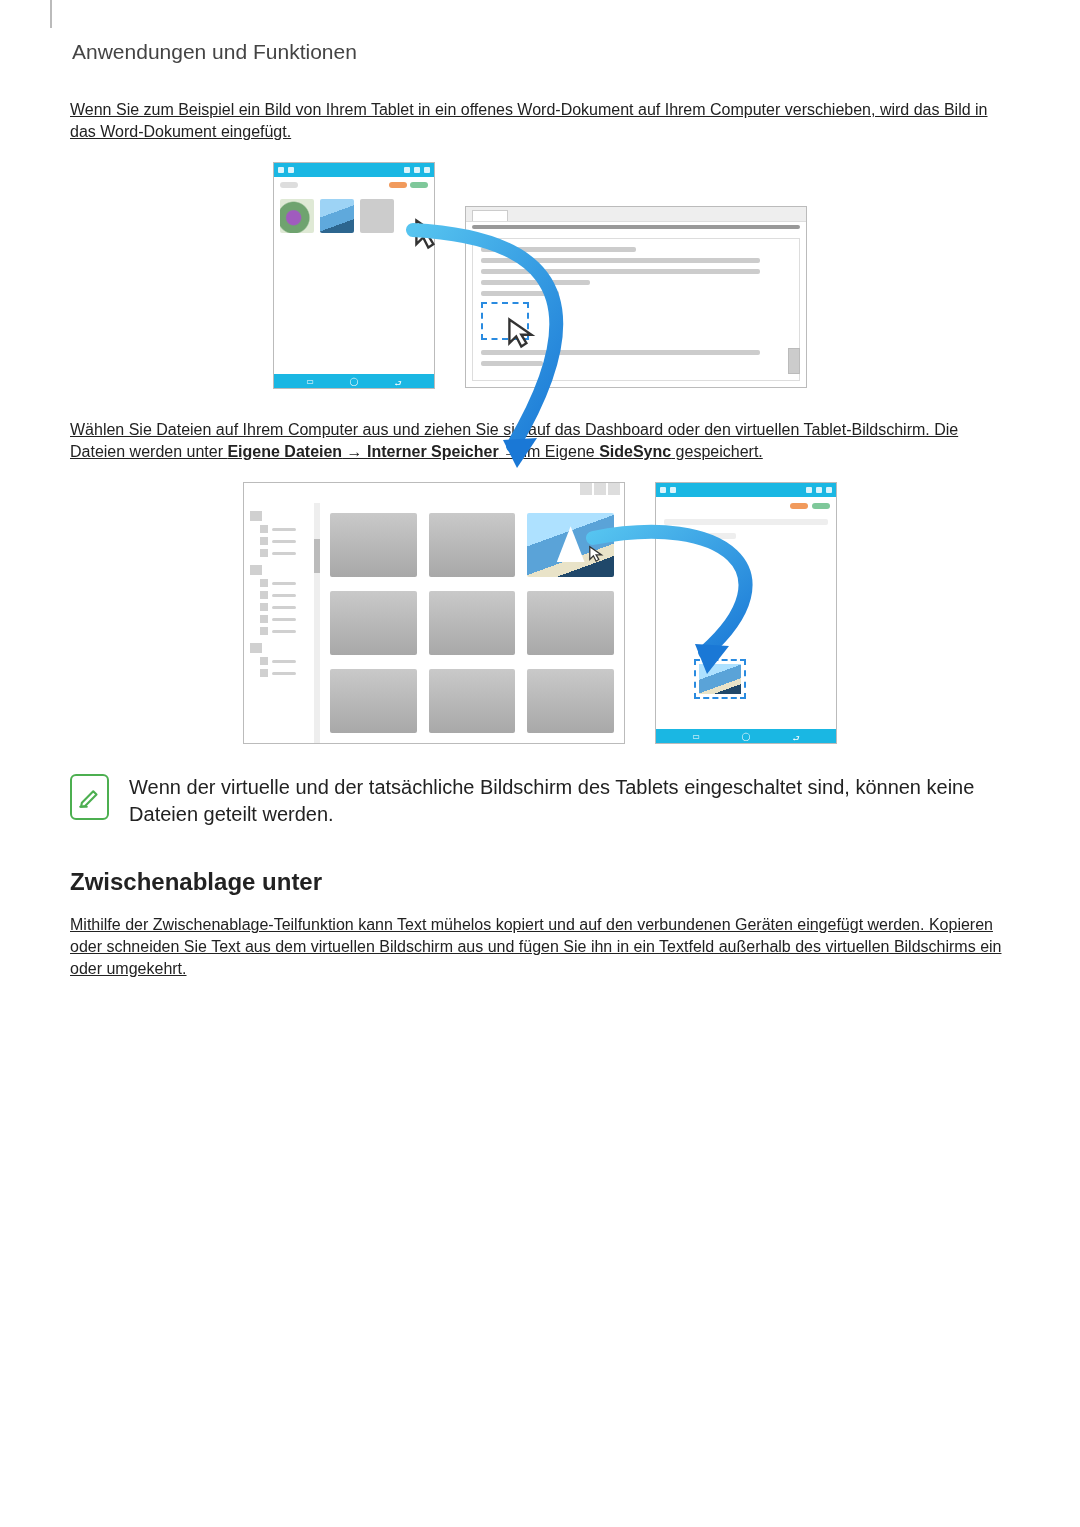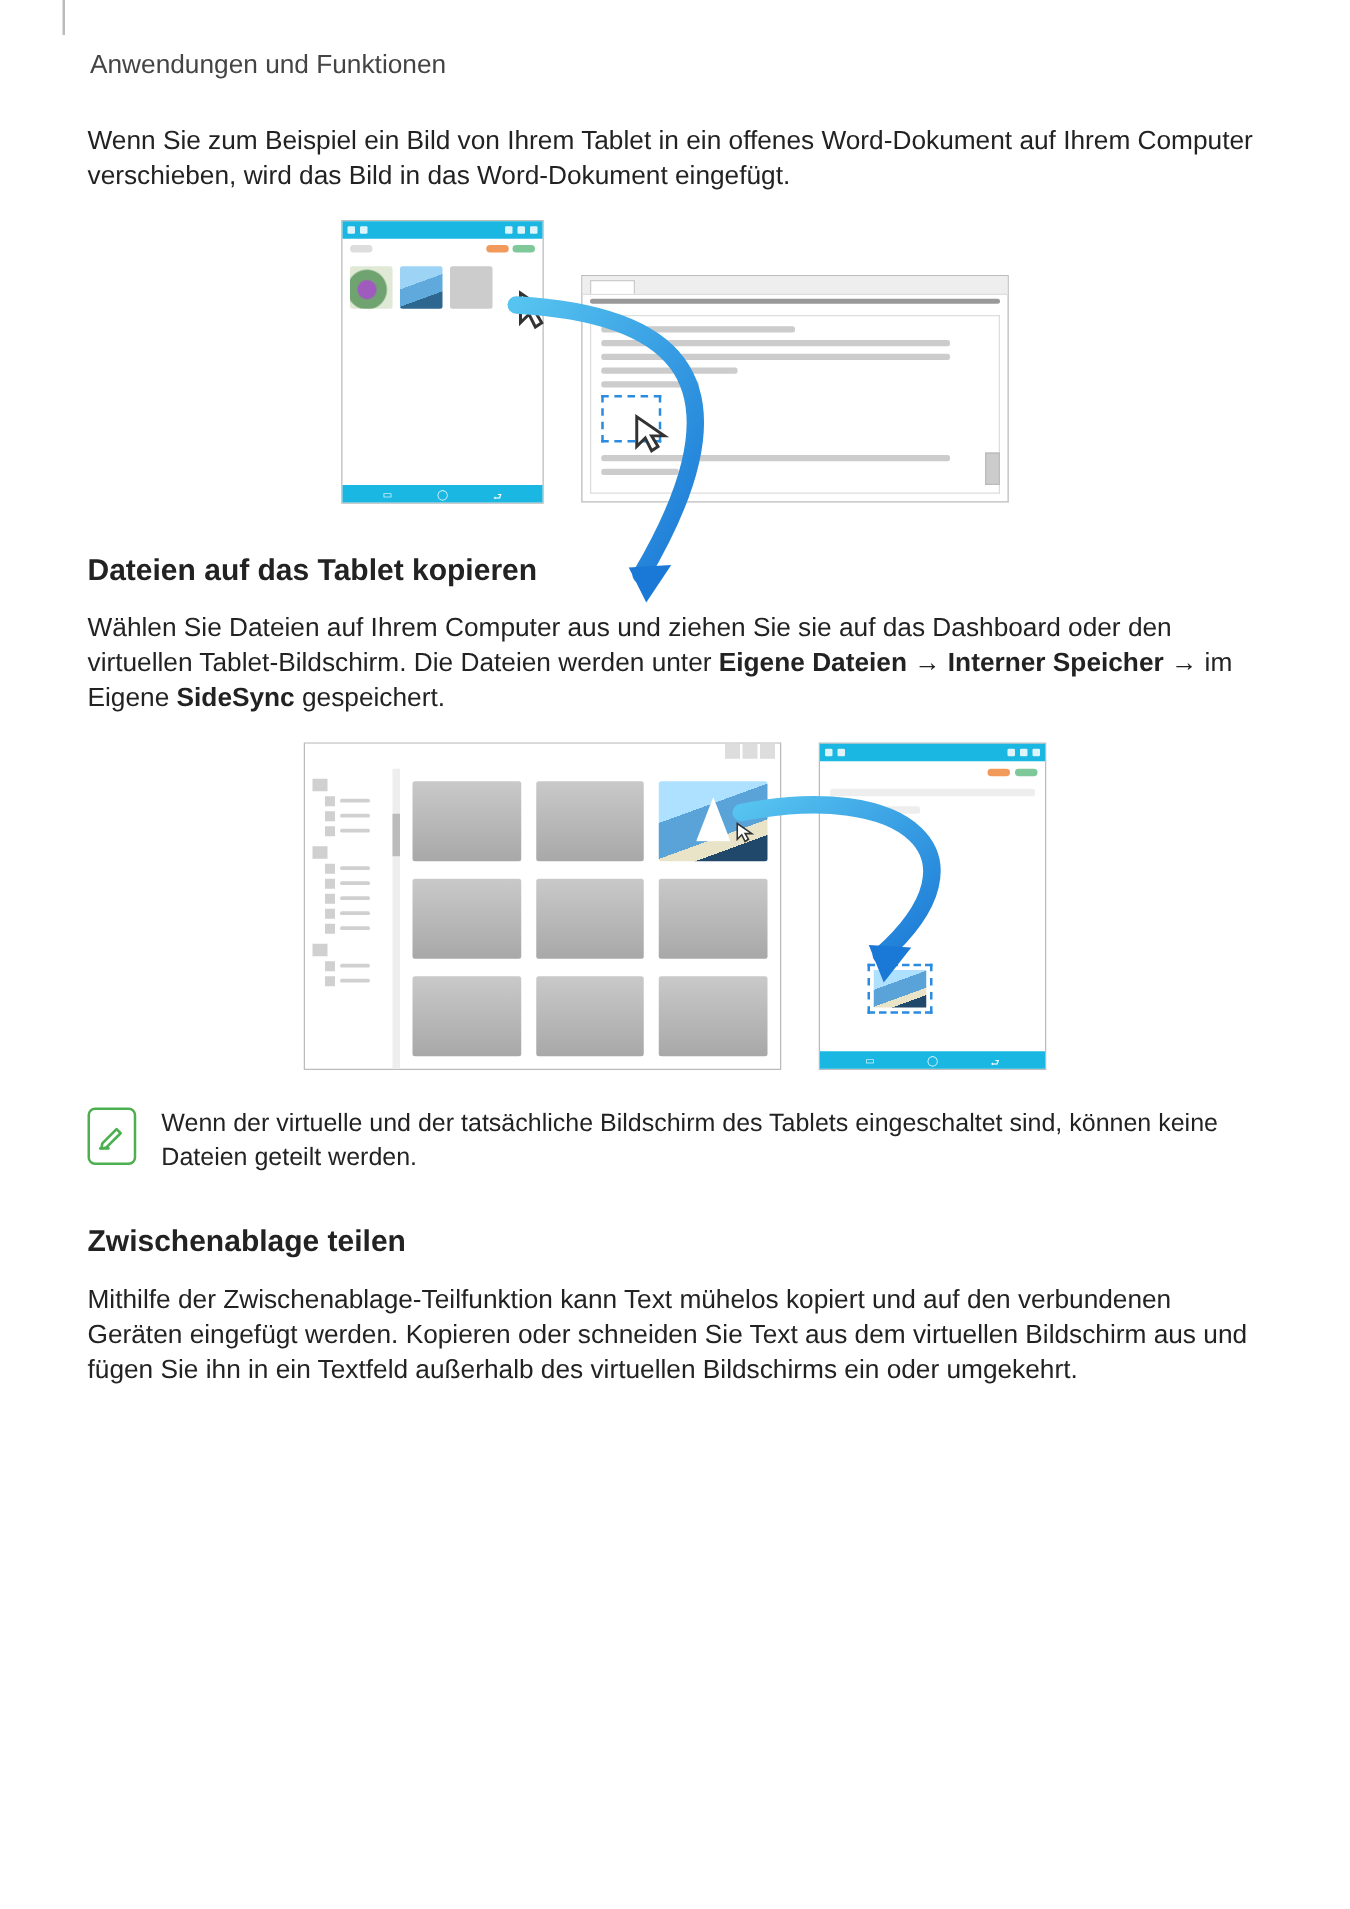--- a/index.html
+++ b/index.html
@@ -25,23 +25,24 @@
     width: 2px;
     background: #bbb;
   }
   .section-header {
     font-size: 21px;
     color: #444;
     margin-bottom: 35px;
     margin-left: 2px;
   }
   .body-text {
-    font-size: 21px;
+    font-size: 16px;
     line-height: 1.35;
     margin-bottom: 20px;
+    text-decoration: underline;
   }
   h3.subheading {
     font-size: 24px;
     font-weight: bold;
     margin: 40px 0 18px 0;
   }
   .figure {
     display: flex;
     justify-content: center;
     margin: 20px 0 30px 0;
@@ -258,21 +259,20 @@
             <stop offset="0" stop-color="#56c4f0"></stop>
             <stop offset="1" stop-color="#1a78d6"></stop>
           </linearGradient>
         </defs>
         <path d="M 10 14 C 120 20, 210 60, 110 230" fill="none" stroke="url(#g1)" stroke-width="14" stroke-linecap="round"></path>
         <polygon points="100,224 134,222 114,252" fill="#1a78d6"></polygon>
       </svg>
     </div>
   </div>
 
-  <h3 class="subheading">Dateien auf das Tablet kopieren</h3>
 
   <div class="body-text">
     <span>Wählen Sie Dateien auf Ihrem Computer aus und ziehen Sie sie auf das Dashboard oder den virtuellen Tablet-Bildschirm. Die Dateien werden unter </span><b>Eigene Dateien</b><span> → </span><b>Interner Speicher</b><span> → </span><span>im Eigene </span><b>SideSync</b><span> gespeichert.</span>
   </div>
 
 
   <div class="figure">
     <div class="illus2">
       <div class="explorer-win">
         <div class="exp-top">
@@ -399,17 +399,17 @@
   <div class="note-row">
     <div class="note-icon">
       <svg viewBox="0 0 32 32">
         <path d="M6 23 L20 9 L24 13 L10 27 L5 28 Z" fill="none" stroke="#4caf50" stroke-width="2.6" stroke-linejoin="round"></path>
         <path d="M4 28 L12 28" stroke="#4caf50" stroke-width="2.6" stroke-linecap="round"></path>
       </svg>
     </div>
     <div class="note-text">Wenn der virtuelle und der tatsächliche Bildschirm des Tablets eingeschaltet sind, können keine Dateien geteilt werden.</div>
   </div>
 
-  <h3 class="subheading">Zwischenablage teilen</h3>
+  <h3 class="subheading">Zwischenablage unter</h3>
 
   <div class="body-text">Mithilfe der Zwischenablage-Teilfunktion kann Text mühelos kopiert und auf den verbundenen Geräten eingefügt werden. Kopieren oder schneiden Sie Text aus dem virtuellen Bildschirm aus und fügen Sie ihn in ein Textfeld außerhalb des virtuellen Bildschirms ein oder umgekehrt.</div>
 
 </div>
 
 </body></html>

